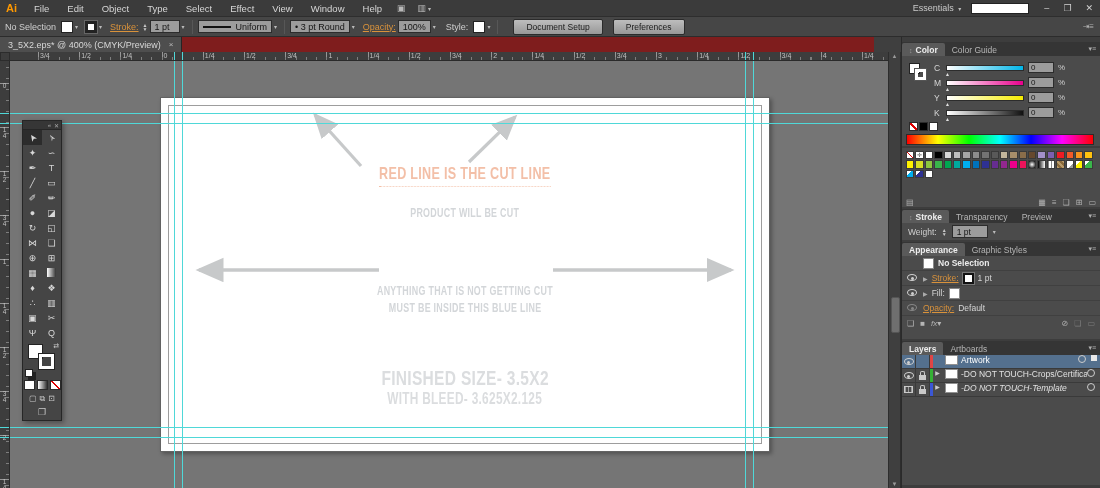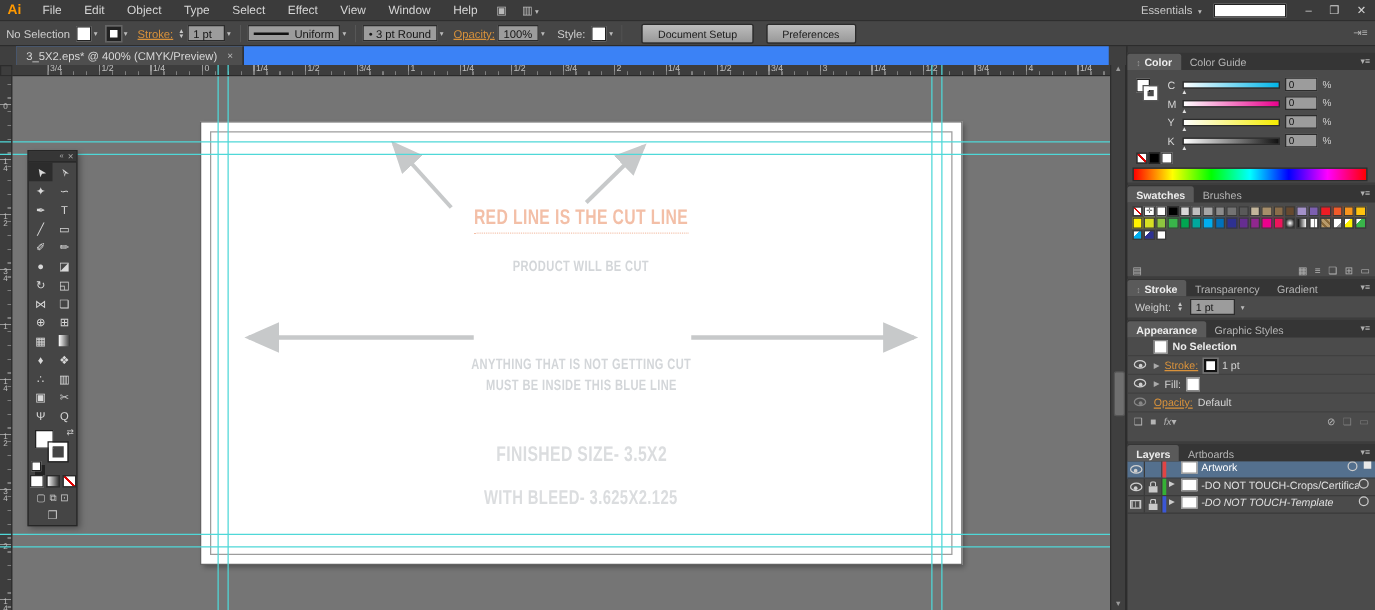--- a/index.html
+++ b/index.html
@@ -27,21 +27,21 @@
   .dd{font-size:6px;color:#bbb;padding:0 2px}
   .link{color:var(--accent);text-decoration:underline;margin:0 2px 0 6px}
   .valbox{background:#9c9c9c;border:1px solid #2c2c2c;color:#151515;height:13px;line-height:12px;
           padding:0 4px;min-width:30px}
   .stepper{display:inline-flex;flex-direction:column;font-size:5px;color:#c9c9c9;line-height:4px;margin:0 2px}
   .btn{background:linear-gradient(#bdbdbd,#989898);border:1px solid #2b2b2b;border-radius:2px;
        color:#1b1b1b;font-size:8.5px;padding:2px 12px;margin-left:10px}
   .linepreview{display:inline-block;width:28px;height:2px;background:#111;margin-right:5px}
 
   
-  #tabrow{position:absolute;left:13px;top:37px;width:874px;height:15px;background:#3b82f6;display:flex}
+  #tabrow{position:absolute;left:0;top:37px;width:874px;height:15px;background:#7f1d1d;display:flex}
   #doctab{background:#4e4e4e;color:#d8d8d8;font-size:9px;padding:1px 8px;display:flex;gap:8px;align-items:center;
           border-right:1px solid #252525}
   #doctab .x{color:#bbb;font-size:8px}
 
   
   #ruler-corner{position:absolute;left:0;top:52px;width:10px;height:9px;background:#3d3d3d;border:1px solid #2c2c2c}
   #ruler-h{position:absolute;left:10px;top:52px;width:878px;height:9px;background:
      repeating-linear-gradient(90deg,#7e7e7e 0 1px,transparent 1px 10.3px) 28px bottom/100% 3px no-repeat,
      repeating-linear-gradient(90deg,#969696 0 1px,transparent 1px 41.2px) 28px 0/100% 100% no-repeat,#3d3d3d;
      border-bottom:1px solid #2a2a2a;overflow:hidden}
@@ -64,21 +64,21 @@
   .cond{display:inline-block;transform:scaleX(.74);letter-spacing:.4px;white-space:nowrap;font-weight:bold}
   .abtext{position:absolute;width:100%;text-align:center}
   #cut-heading{top:66px;font-size:17px;color:var(--cut)}
   #cut-heading .cond{border-bottom:1px dotted var(--cut);padding-bottom:2px}
   #cut-line1{top:91px;font-size:12px;color:var(--note)}
   #cut-line2{top:108px;font-size:12px;color:var(--note)}
   #safety-heading{top:161px;font-size:17px;color:var(--safety)}
   #safety-heading .cond{border-bottom:1px dotted var(--safety);padding-bottom:2px}
   #safety-line1{top:186px;font-size:12px;color:var(--note)}
   #safety-line2{top:203px;font-size:12px;color:var(--note)}
-  #finished-size{top:256px;font-size:17px;color:var(--size)}
+  #finished-size{top:268px;font-size:21px;color:var(--size)}
   #bleed-size{top:292px;font-size:16px;color:var(--size)}
 
   
   #toolbar{position:absolute;left:12px;top:59px;width:40px;background:#454545;border:1px solid #262626;
            box-shadow:2px 2px 5px rgba(0,0,0,.35)}
   #toolbar-header{height:9px;background:#363636;border-bottom:1px solid #262626;display:flex;justify-content:flex-end;
                   align-items:center;gap:3px;padding:0 2px;font-size:6px;color:#aaa}
   #tools{display:grid;grid-template-columns:19px 19px;justify-content:center}
   .tool{height:15px;display:flex;align-items:center;justify-content:center;font-size:9px;color:#d8d8d8}
   .tool.active{background:#2c2c2c}
@@ -509,25 +509,20 @@
         <div id="color-minis" data-name="quick-color-swatches">
           <span class="msw none" data-name="none-swatch"></span>
           <span class="msw black" data-name="black-swatch"></span>
           <span class="msw" data-name="white-swatch"></span>
         </div>
         <div id="spectrum" data-name="color-spectrum-bar"></div>
       </div>
     </div>
 
     <div class="panel" data-name="swatches-panel">
-      <div class="tabbar" data-name="swatches-panel-tabs">
-          <span class="tab active" data-name="tab-swatches-swatches">Swatches</span>
-          <span class="tab" data-name="tab-swatches-brushes">Brushes</span>
-          <span class="pmenu" data-name="panel-menu-icon">▾≡</span>
-        </div>
       <div class="pbody" id="swatch-body" data-name="swatches-panel-body">
         <div id="swatch-grid" data-name="swatch-grid">
             <span class="swatch" data-name="swatch-none" style="background: linear-gradient(45deg, rgb(255, 255, 255) 42%, rgb(221, 0, 0) 42%, rgb(221, 0, 0) 58%, rgb(255, 255, 255) 58%);"></span>
             <span class="swatch" data-name="swatch-registration" style="background: rgb(255, 255, 255);">✛</span>
             <span class="swatch" data-name="swatch" style="background: rgb(255, 255, 255);"></span>
             <span class="swatch" data-name="swatch" style="background: rgb(0, 0, 0);"></span>
             <span class="swatch" data-name="swatch" style="background: rgb(217, 217, 217);"></span>
             <span class="swatch" data-name="swatch" style="background: rgb(191, 191, 191);"></span>
             <span class="swatch" data-name="swatch" style="background: rgb(166, 166, 166);"></span>
             <span class="swatch" data-name="swatch" style="background: rgb(140, 140, 140);"></span>
@@ -577,21 +572,21 @@
           <span data-name="new-swatch-icon">⊞</span>
           <span data-name="delete-swatch-icon">▭</span>
         </span>
       </div>
     </div>
 
     <div class="panel" data-name="stroke-panel">
       <div class="tabbar" data-name="stroke-panel-tabs">
           <span class="tab active" data-name="tab-stroke-stroke"><span class="ticon" data-name="panel-toggle-icon">↕</span>Stroke</span>
           <span class="tab" data-name="tab-stroke-transparency">Transparency</span>
-          <span class="tab" data-name="tab-stroke-gradient">Gradient</span>
+          <span class="tab" data-name="tab-stroke-gradient">Preview</span>
           <span class="pmenu" data-name="panel-menu-icon">▾≡</span>
         </div>
       <div id="stroke-body" data-name="stroke-panel-body">
         <span data-name="weight-label">Weight:</span>
         <span class="stepper" data-name="weight-stepper">
             <span>▲</span>
             <span>▼</span>
           </span>
         <span class="valbox" style="min-width:36px" data-name="weight-value">1 pt</span>
         <span class="dd" data-name="weight-dropdown-icon">▾</span>

